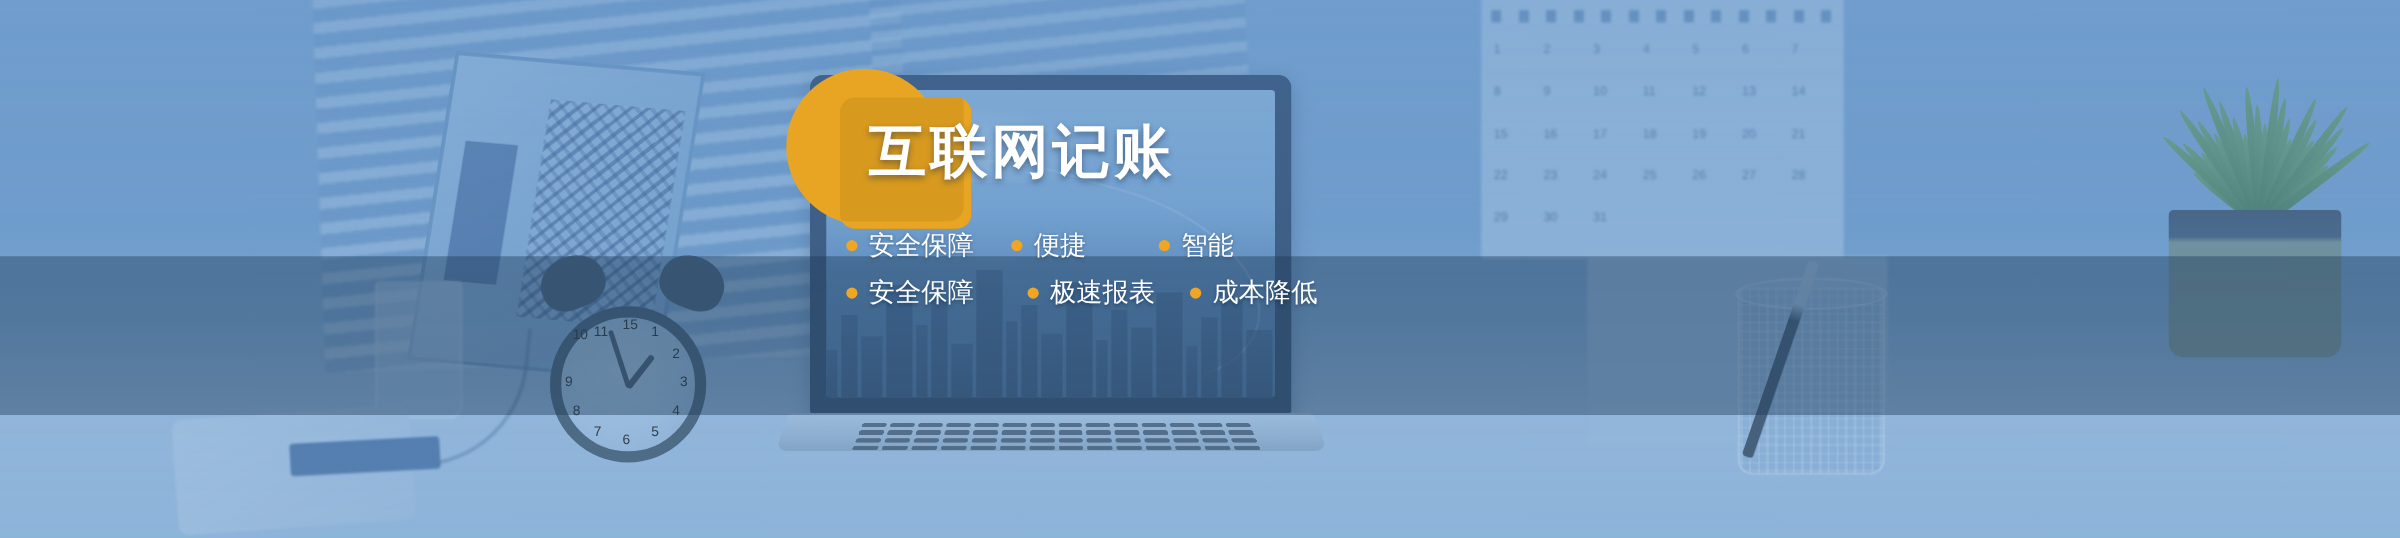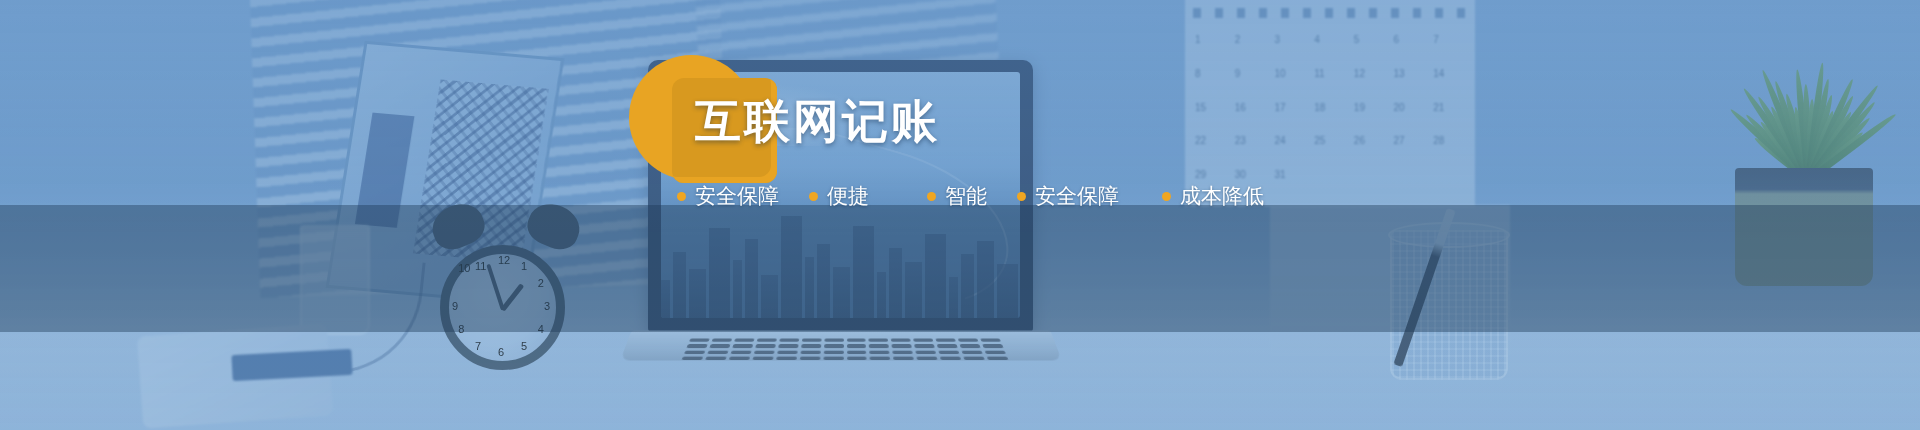--- a/index.html
+++ b/index.html
@@ -245,21 +245,21 @@
   .title{
     position:absolute; left:678px; top:96px;
     font-size:46px; font-weight:bold; color:#ffffff;
     letter-spacing:3px; line-height:1.1;
     text-shadow:0 2px 5px rgba(10,35,65,.45);
     white-space:nowrap;
   }
 
   .features{
     position:absolute; left:660px; top:182px;
-    display:flex; flex-direction:row; gap:0;text-align:center;
+    display:flex; flex-direction:column; gap:10px;text-align:center;
   }
   .feature-row{ display:flex; }
   .feature-item{
     display:flex; align-items:center;
     color:#ffffff; font-size:21px; white-space:nowrap;
     text-shadow:0 1px 3px rgba(10,35,65,.5);
   }
   .dot{
     width:9px; height:9px; border-radius:50%;
     margin-right:9px; flex:none;
@@ -455,21 +455,21 @@
         <div class="leaf" style="height: 87px; transform: rotate(44.6deg);"></div>
         <div class="leaf" style="height: 72px; transform: rotate(48.8deg);"></div>
         <div class="leaf" style="height: 109px; transform: rotate(53deg);"></div>
       </div>
     <div class="pot"></div>
 
     <div class="tint"></div>
     <div class="tint2"></div>
   </div>
 
-  <div class="clock-tick" style="left: 498px; top: 254px;">12</div>
+  <div class="clock-tick" style="left: 498px; top: 254px;">15</div>
     <div class="clock-tick" style="left: 521px; top: 260.163px;">1</div>
     <div class="clock-tick" style="left: 537.837px; top: 277px;">2</div>
     <div class="clock-tick" style="left: 544px; top: 300px;">3</div>
     <div class="clock-tick" style="left: 537.837px; top: 323px;">4</div>
     <div class="clock-tick" style="left: 521px; top: 339.837px;">5</div>
     <div class="clock-tick" style="left: 498px; top: 346px;">6</div>
     <div class="clock-tick" style="left: 475px; top: 339.837px;">7</div>
     <div class="clock-tick" style="left: 458.163px; top: 323px;">8</div>
     <div class="clock-tick" style="left: 452px; top: 300px;">9</div>
     <div class="clock-tick" style="left: 458.163px; top: 262px;">10</div>
@@ -495,20 +495,24 @@
         <div class="feature-item" style="width: 90px;">
           <span class="dot" style="background: rgb(240, 166, 34);"></span>
           <span>智能</span>
         </div>
       </div>
       <div class="feature-row">
         <div class="feature-item" style="width: 145px;">
           <span class="dot" style="background: rgb(240, 166, 34);"></span>
           <span>安全保障</span>
         </div>
+        <div class="feature-item" style="width: 130px;">
+          <span class="dot" style="background: rgb(240, 166, 34);"></span>
+          <span>极速报表</span>
+        </div>
         <div class="feature-item" style="width: 110px;">
           <span class="dot" style="background: rgb(240, 166, 34);"></span>
           <span>成本降低</span>
         </div>
       </div>
     </div>
   </div>
 
 </div>
 

